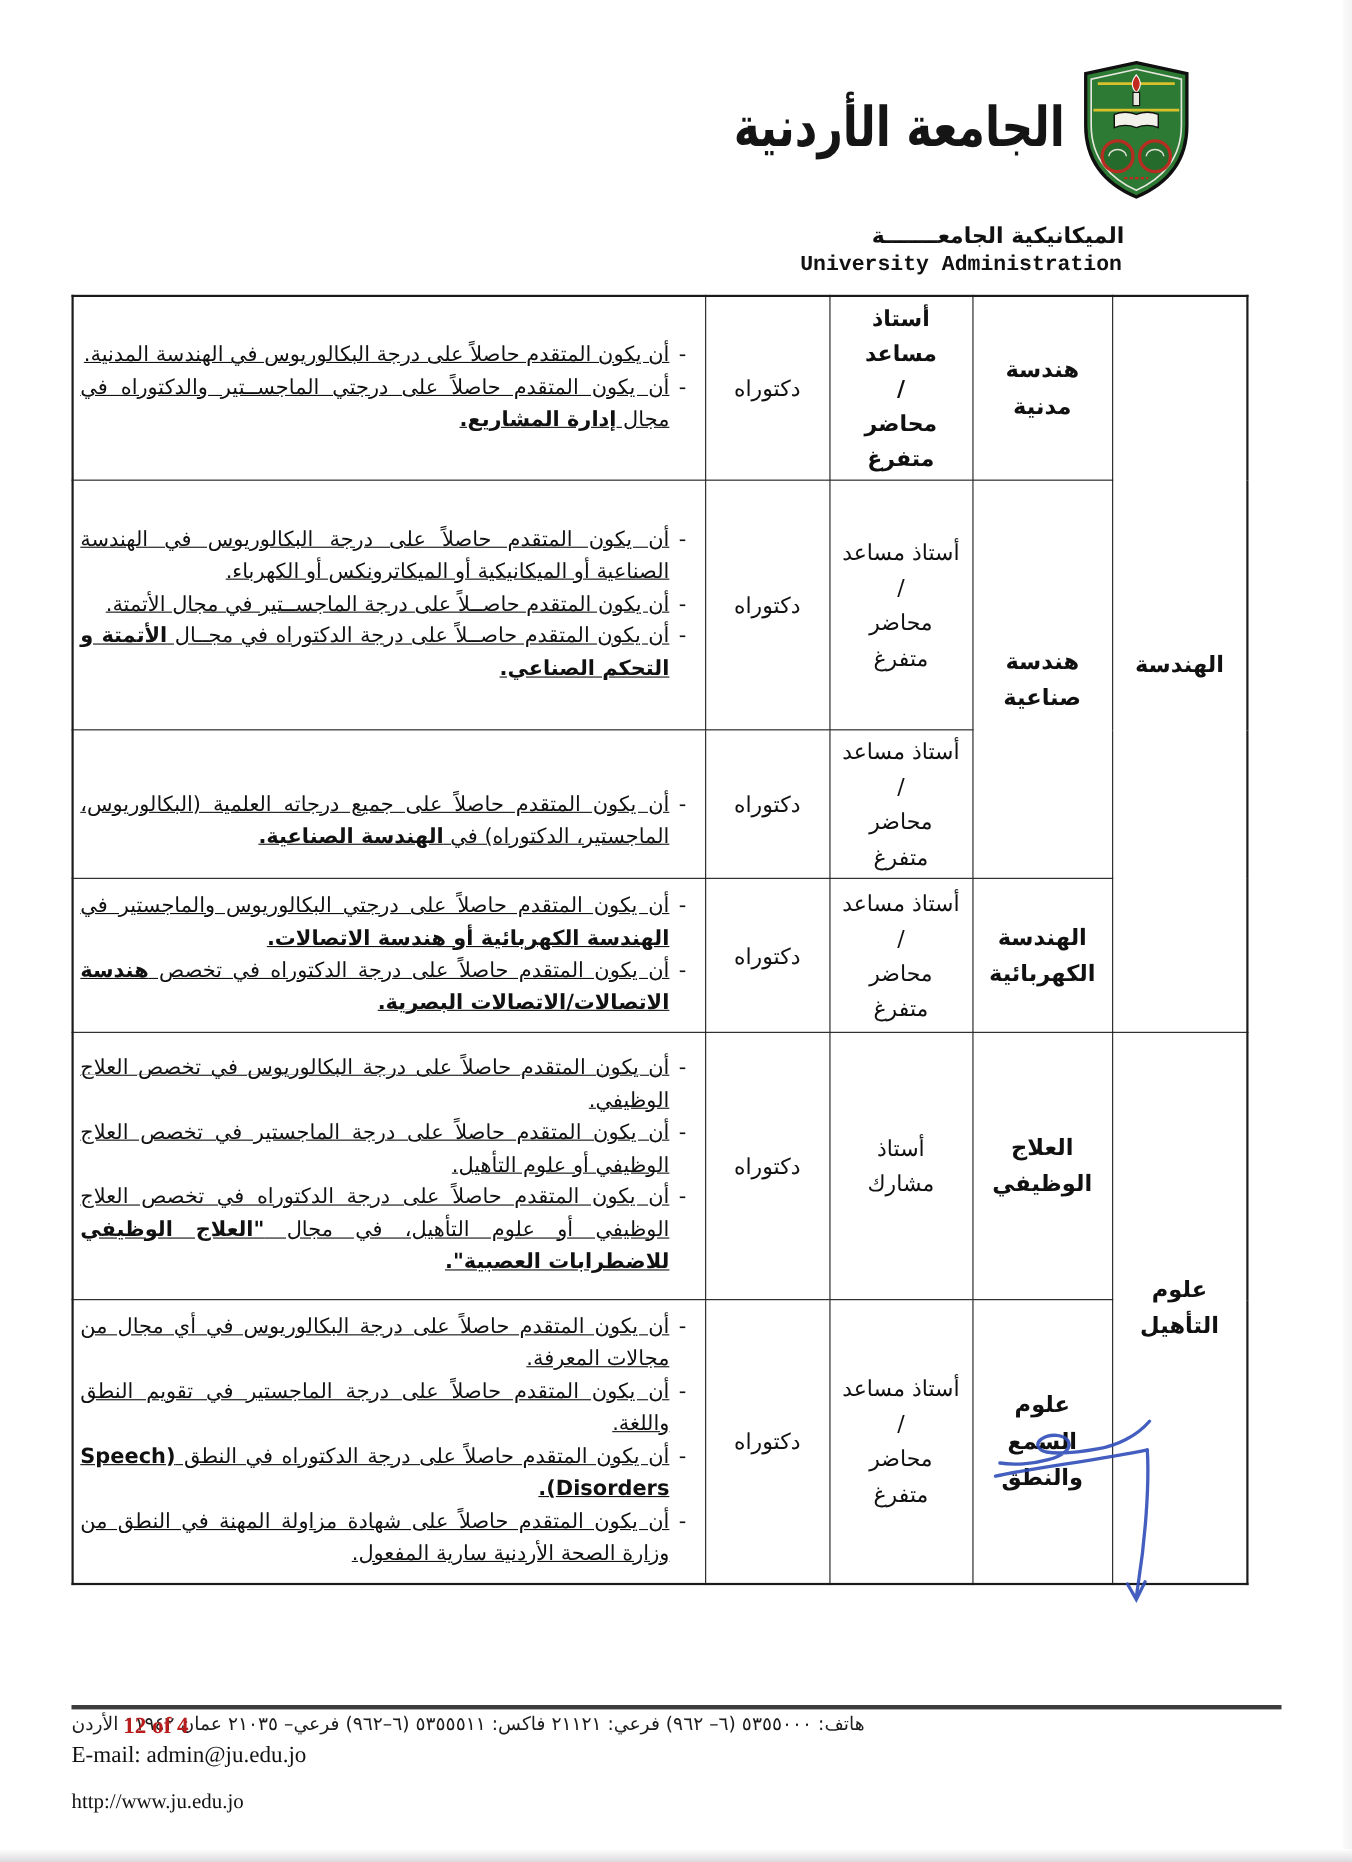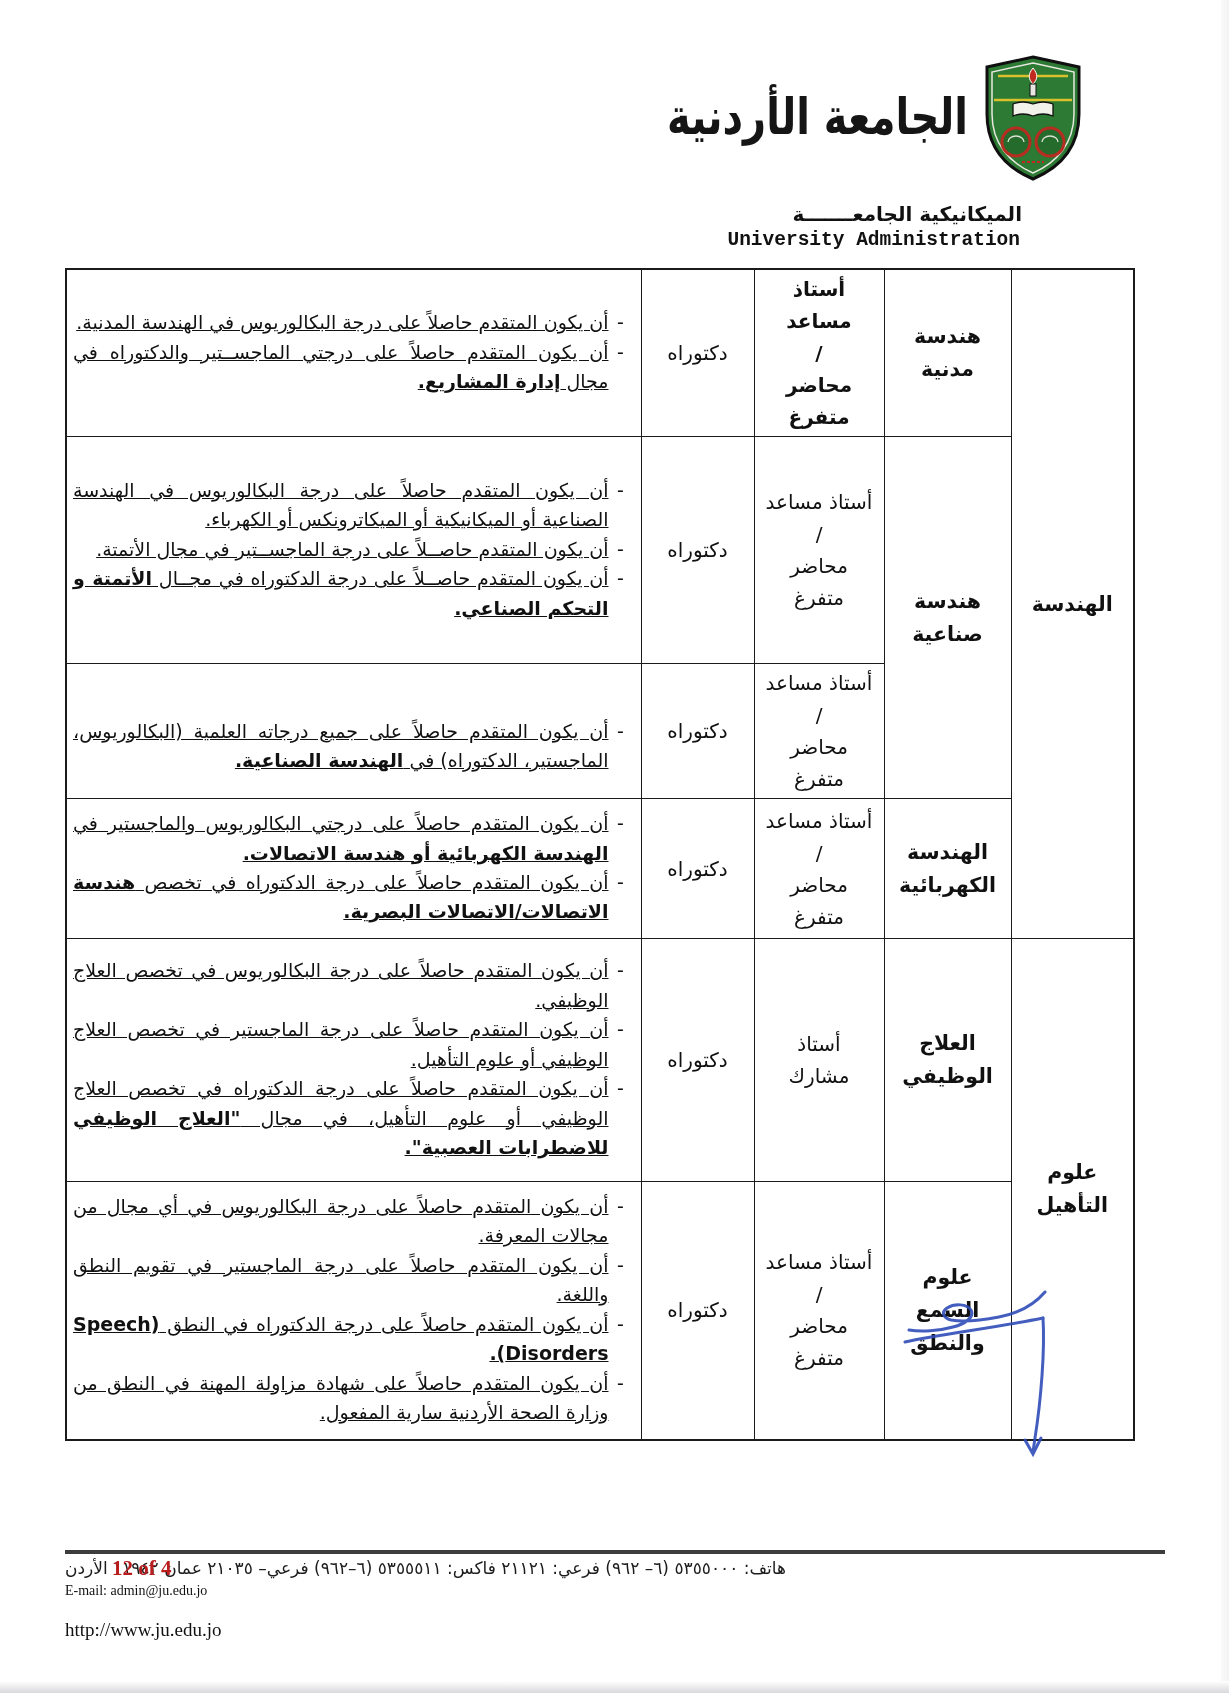--- a/index.html
+++ b/index.html
@@ -42,21 +42,21 @@
 
   
   .signature{position:absolute;left:895px;top:1280px;width:160px;height:190px;}
 
   
   .footer-rule{position:absolute;left:65px;top:1550px;width:1100px;height:0;
         border-top:4px solid #3d3d3d;}
   .footer{position:absolute;left:65px;top:1558px;width:1100px;text-align:left;}
   .footer .ar{direction:rtl;font-size:17px;color:#1c1c1c;}
   .footer .en{font-family:"Liberation Serif",serif;font-size:19px;margin-top:4px;}
-  .footer .em{font-family:"Liberation Serif",serif;font-size:14px;margin-top:5px;}
+  .footer .em{font-family:"Liberation Serif",serif;font-size:21px;margin-top:5px;}
   .footer .ur{font-family:"Liberation Serif",serif;font-size:19px;margin-top:20px;}
   .page-marker{position:absolute;left:112px;top:1556px;font-family:"Liberation Serif",serif;
         font-weight:bold;font-size:21px;color:#b91c1c;z-index:4;}
 </style>
 </head>
 <body>
 
 <div class="page">
 
   <div class="calligraphy">الجامعة الأردنية</div>

